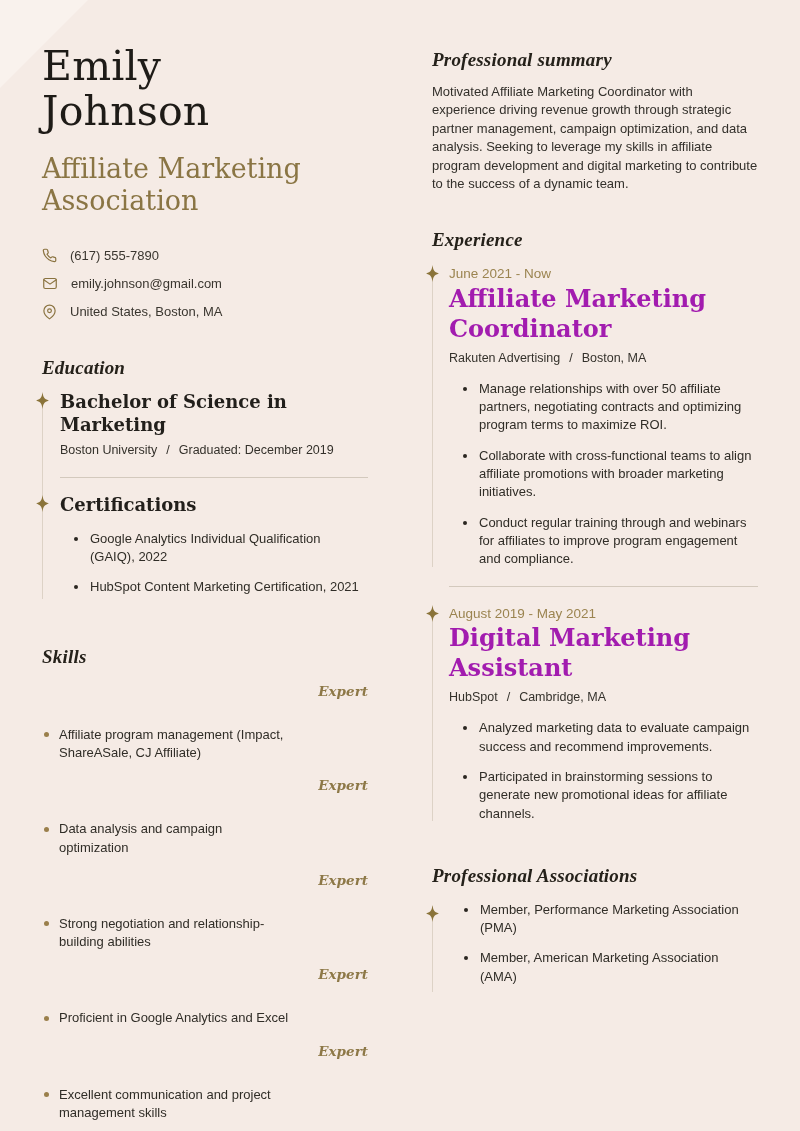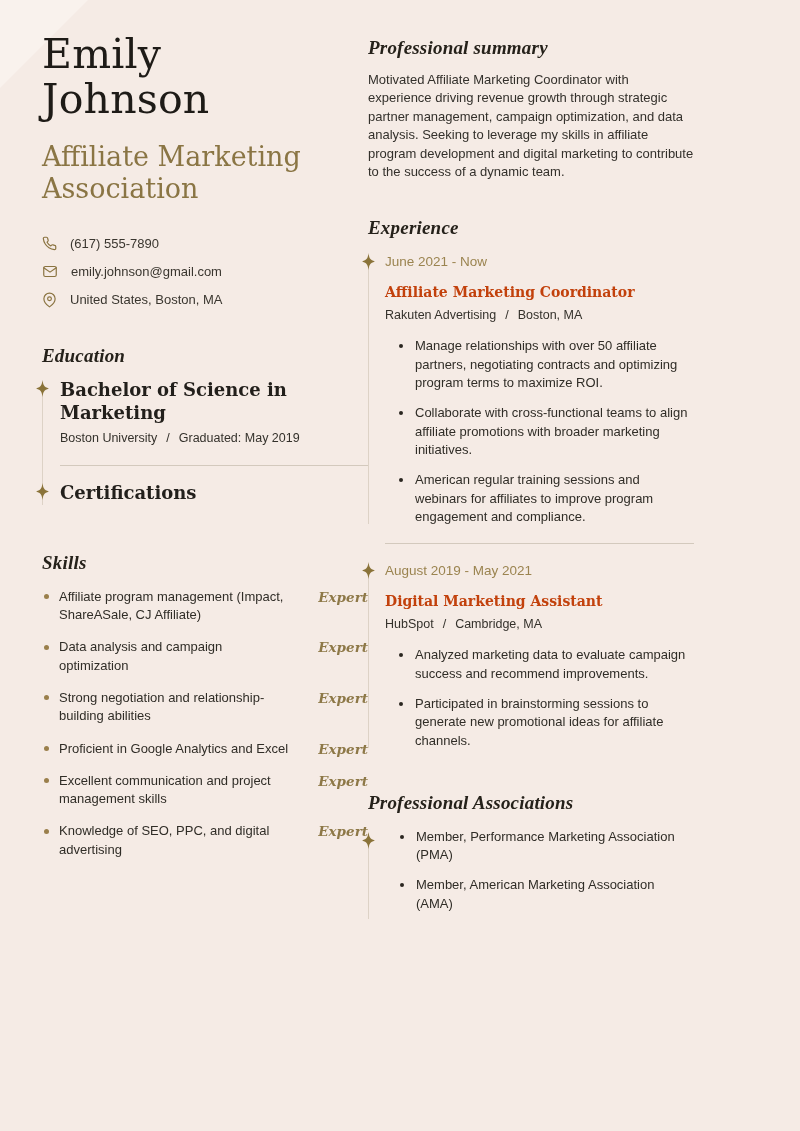--- a/index.html
+++ b/index.html
@@ -5,21 +5,22 @@
   * { margin: 0; padding: 0; box-sizing: border-box; }
   html, body { background: #e9e0da; }
   .page {
     position: relative;
     width: 800px;
     height: 1131px;
     margin: 0 auto;
     background: #f5ebe5;
     overflow: hidden;
     display: flex;
-    padding: 0 42px;
+    padding: 12px 42px;
+    gap: 64px;
     font-family: "Liberation Sans", sans-serif;
     color: #33302b;
   }
   .corner-accent {
     position: absolute;
     top: 0; left: 0;
     width: 0; height: 0;
     border-top: 88px solid #f9f2ed;
     border-right: 88px solid transparent;
   }
@@ -112,20 +113,21 @@
   .skills-heading { margin-top: 46px; }
   .skills-list { margin-top: 13px; display: flex; flex-direction: column; gap: 14px; }
   .skill-row { display: flex; justify-content: space-between; align-items: flex-start; gap: 18px; }
   .skill-name {
     position: relative;
     padding-left: 17px;
     width: 252px;
     font-size: 13px;
     line-height: 1.41;
     color: #302d27;
+    margin-top: 44px;
   }
   .skill-name::before {
     content: "";
     position: absolute;
     left: 2px; top: 6.5px;
     width: 5px; height: 5px;
     border-radius: 50%;
     background: #9a7f4b;
   }
   .skill-level {
@@ -145,21 +147,21 @@
   .job { position: relative; padding-left: 17px; }
   .job::before {
     content: "";
     position: absolute;
     left: 0; top: 13px; bottom: 2px;
     width: 1px;
     background: #ddd2c6;
   }
   .job .star { top: 0; }
   .job-dates { font-size: 13.5px; color: #9b8450; line-height: 1.3; }
-  .job-title { margin-top: 13px; font-family: "DejaVu Serif", serif; font-weight: bold; font-size: 14px; line-height: 1.25; color: #c2410c; }
+  .job-title { margin-top: 1px; font-family: "DejaVu Serif", serif; font-weight: bold; font-size: 24px; line-height: 1.25; color: #a21caf; }
   .job-bullets { margin-top: 15px; padding-left: 13px; }
   .job-divider { margin: 17px 0 18px 17px; }
   .assoc-heading { margin-top: 41px; }
   .assoc-timeline { margin-top: 13px; }
   .assoc-timeline::before { top: 5px; }
   .assoc-timeline .star { top: 4px; }
   .assoc-list { padding-left: 13px; padding-bottom: 6px; }
 </style>
 </head>
 <body>
@@ -214,31 +216,35 @@
       <div class="t-entry">
         <span class="star">
           <svg viewBox="0 0 24 32" fill="#8a7339">
               <path d="M12 0 C13.3 10.2 14.6 12.4 24 16 C14.6 19.6 13.3 21.8 12 32 C10.7 21.8 9.4 19.6 0 16 C9.4 12.4 10.7 10.2 12 0 Z"></path>
             </svg>
         </span>
         <div class="entry-title">Bachelor of Science in Marketing</div>
         <div class="entry-meta edu-meta-gap">
           <span>Boston University</span>
           <span>/</span>
-          <span>Graduated: May 2019</span>
+          <span>Graduated: December 2019</span>
         </div>
         <hr class="divider edu-divider">
       </div>
       <div class="t-entry">
         <span class="star">
           <svg viewBox="0 0 24 32" fill="#8a7339">
               <path d="M12 0 C13.3 10.2 14.6 12.4 24 16 C14.6 19.6 13.3 21.8 12 32 C10.7 21.8 9.4 19.6 0 16 C9.4 12.4 10.7 10.2 12 0 Z"></path>
             </svg>
         </span>
         <div class="entry-title">Certifications</div>
+        <ul class="blist cert-list">
+          <li>Google Analytics Individual Qualification (GAIQ), 2022</li>
+          <li>HubSpot Content Marketing Certification, 2021</li>
+        </ul>
       </div>
     </div>
 
     <h2 class="section-heading skills-heading">Skills</h2>
 
     <div class="skills-list">
       <div class="skill-row">
         <div class="skill-name">Affiliate program management (Impact, ShareASale, CJ Affiliate)</div>
         <div class="skill-level">Expert</div>
       </div>
@@ -283,21 +289,21 @@
         <div class="job-dates">June 2021 - Now</div>
         <div class="job-title">Affiliate Marketing Coordinator</div>
         <div class="entry-meta">
           <span>Rakuten Advertising</span>
           <span>/</span>
           <span>Boston, MA</span>
         </div>
         <ul class="blist job-bullets">
           <li>Manage relationships with over 50 affiliate partners, negotiating contracts and optimizing program terms to maximize ROI.</li>
           <li>Collaborate with cross-functional teams to align affiliate promotions with broader marketing initiatives.</li>
-          <li>American regular training sessions and webinars for affiliates to improve program engagement and compliance.</li>
+          <li>Conduct regular training through and webinars for affiliates to improve program engagement and compliance.</li>
         </ul>
       </div>
 
       <hr class="divider job-divider">
 
       <div class="job">
         <span class="star">
           <svg viewBox="0 0 24 32" fill="#8a7339">
               <path d="M12 0 C13.3 10.2 14.6 12.4 24 16 C14.6 19.6 13.3 21.8 12 32 C10.7 21.8 9.4 19.6 0 16 C9.4 12.4 10.7 10.2 12 0 Z"></path>
             </svg>

